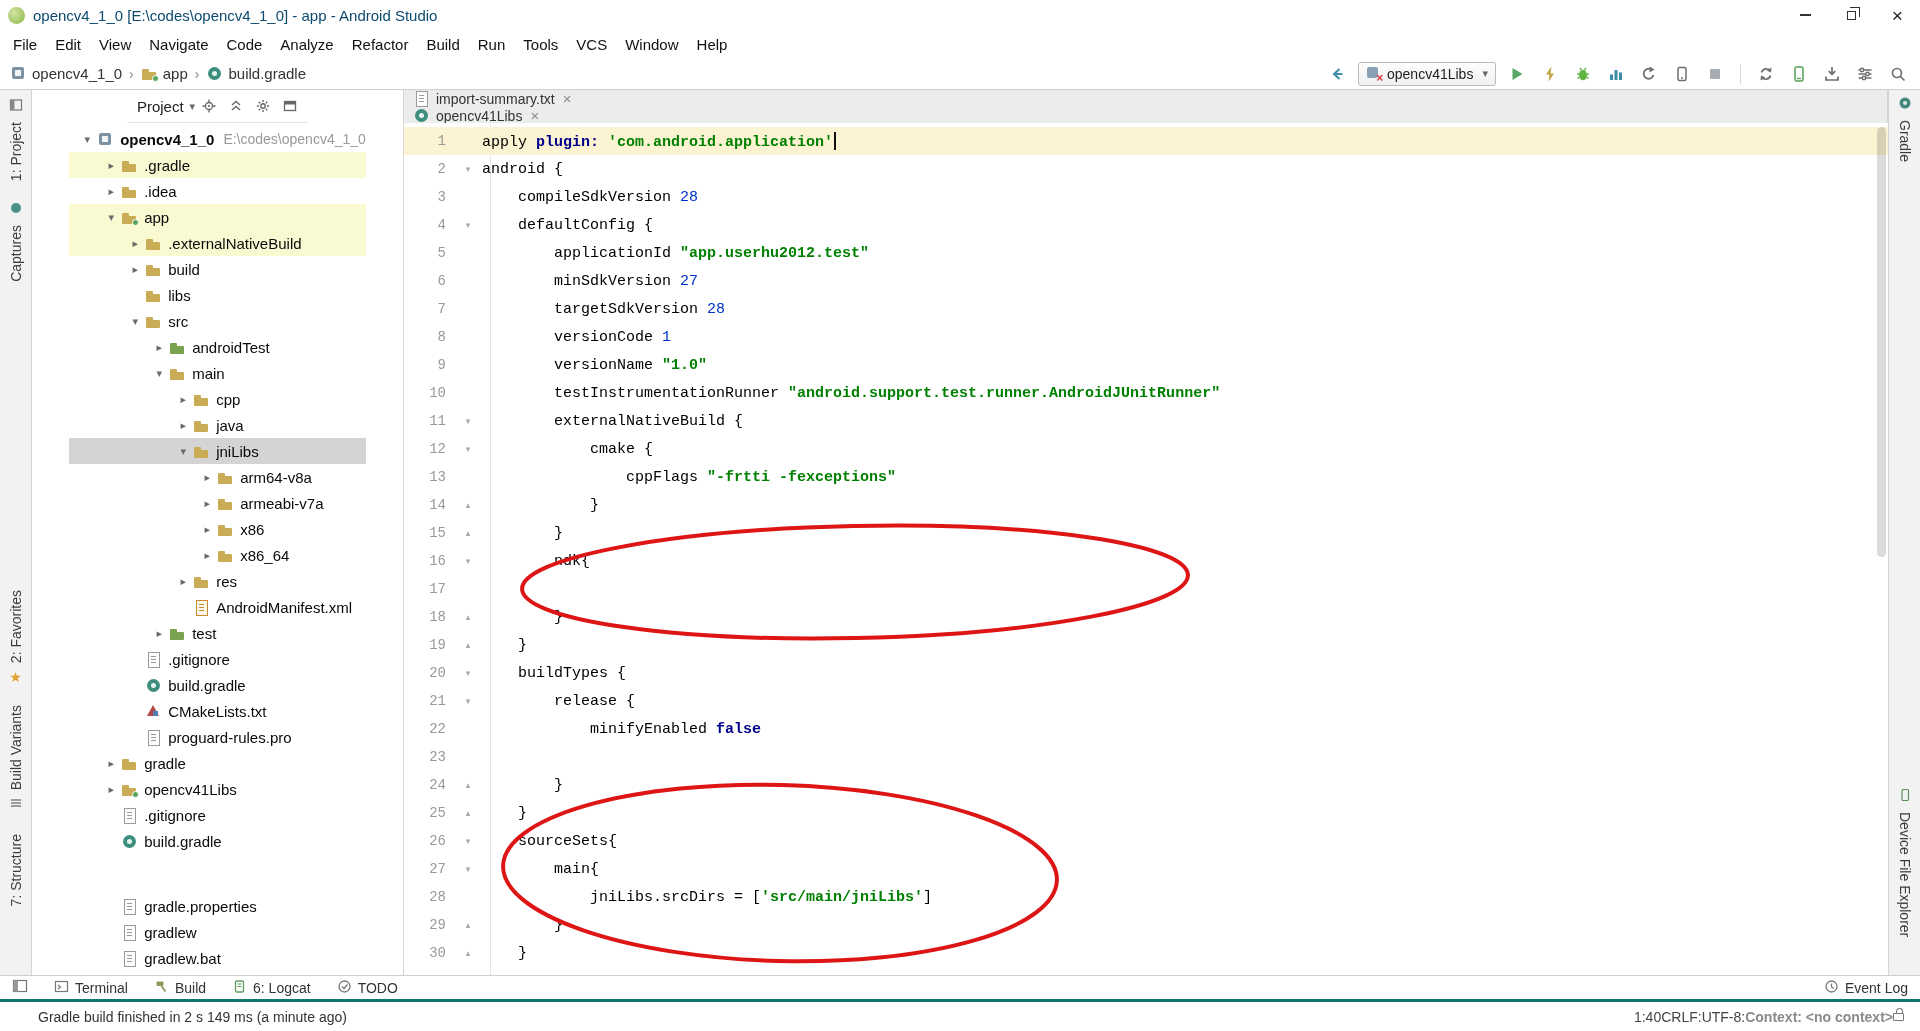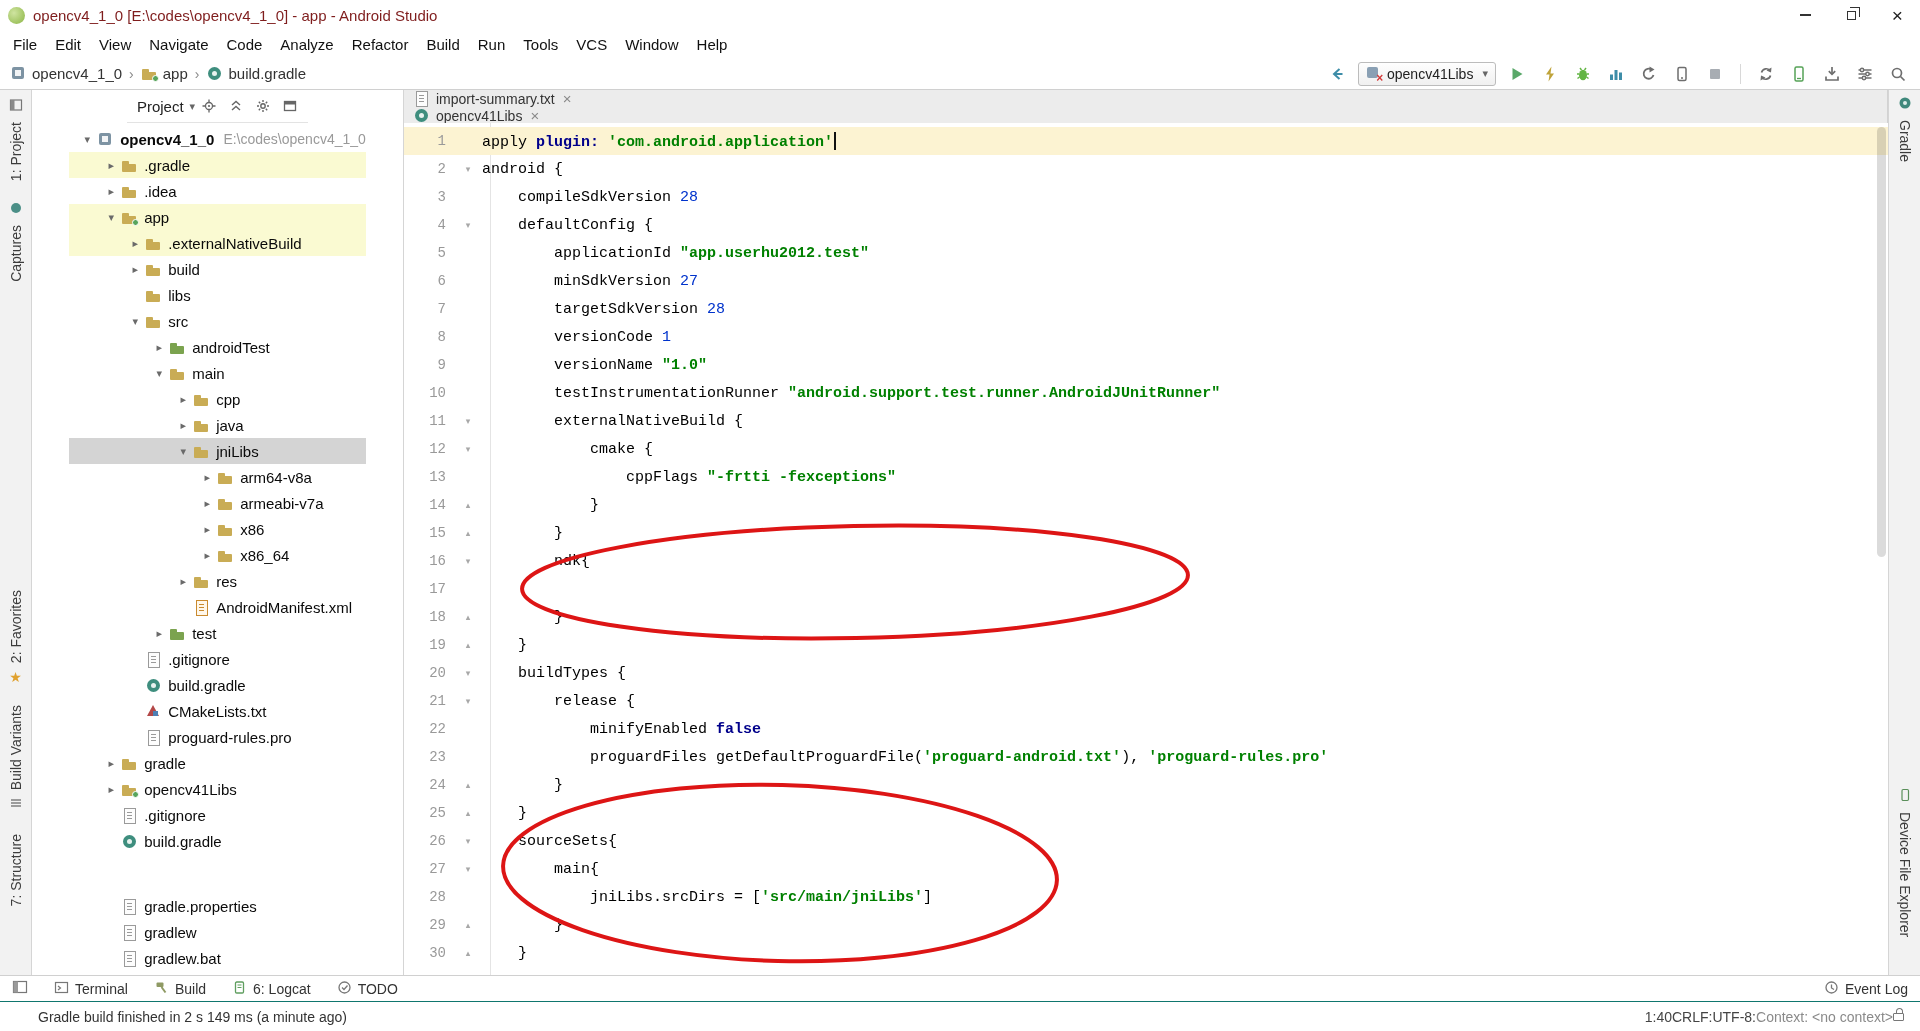--- a/index.html
+++ b/index.html
@@ -2,21 +2,21 @@
 <html><head>
 <meta charset="utf-8">
 <style>
   * { box-sizing: border-box; margin: 0; padding: 0; }
   html,body { width:1920px; height:1031px; overflow:hidden; background:#fff;
     font-family:"Liberation Sans","DejaVu Sans",sans-serif; }
 
   
   .titlebar{height:30px;display:flex;align-items:center;padding-left:8px;gap:8px;background:#fff;}
   .app-icon{width:17px;height:17px;border-radius:50%;background:radial-gradient(circle at 35% 35%,#cfe4a0,#8bb544);flex:0 0 17px;}
-  .title{font-size:15px;color:#7f1d1d;white-space:nowrap;}
+  .title{font-size:15px;color:#0c4a6e;white-space:nowrap;}
   .win-controls{margin-left:auto;display:flex;height:100%;}
   .wc{width:46px;display:flex;align-items:center;justify-content:center;}
   .wc-min{width:11px;border-top:2px solid #333;display:inline-block;}
   .wc-max{width:9px;height:9px;border:1.5px solid #333;display:inline-block;position:relative;}
   .wc-max::before{content:"";position:absolute;left:2px;top:-5px;width:9px;height:9px;border:1.5px solid #333;border-left:none;border-bottom:none;}
   .wc-close{font-size:19px;line-height:1;color:#222;}
 
   
   .menubar{height:28px;display:flex;align-items:center;background:#fff;padding-left:4px;}
   .menu-item{padding:3px 9px;font-size:15px;color:#111;border-radius:2px;cursor:default;}
@@ -98,28 +98,28 @@
   .fold{flex:0 0 28px;text-align:center;color:#a8a8a8;font-size:9px;}
   .codetxt{flex:1;white-space:pre;font:15px "Liberation Mono","DejaVu Sans Mono",monospace;color:#000;}
   .seg-kw{color:#00008b;font-weight:bold;}
   .seg-st{color:#008000;font-weight:bold;}
   .seg-nu{color:#0033cc;}
   .caret-bar{display:inline-block;width:2px;height:18px;background:#111;vertical-align:-4px;margin-left:1px;}
   .vthumb{position:absolute;right:2px;top:37px;width:9px;height:430px;border-radius:5px;background:rgba(0,0,0,.14);}
   .annotations{position:absolute;inset:0;width:100%;height:100%;pointer-events:none;}
 
   
-  .bottombar{height:27px;display:flex;align-items:center;background:#fff;border-top:1px solid #d0d0d0;border-bottom:1px solid #0f766e;
+  .bottombar{height:27px;display:flex;align-items:center;background:#fff;border-top:1px solid #d0d0d0;border-bottom:3px solid #0f766e;
     padding:0 12px;gap:26px;font-size:14px;color:#333;}
   .bb-item{display:flex;align-items:center;gap:6px;cursor:default;}
   .bb-items{display:flex;align-items:center;gap:26px;}
   .bb-right{margin-left:auto;}
   .statusbar{height:29px;display:flex;align-items:center;padding:0 16px 0 38px;font-size:14px;color:#333;background:#fff;}
   .sb-right{margin-left:auto;display:flex;align-items:center;color:#444;}
-  .sb-context{color:#8a8a8a;}
+  .sb-context{color:#8a8a8a;font-weight:bold;}
   .sb-lock{width:11px;height:8px;border:1.5px solid #777;border-radius:1px;position:relative;display:inline-block;}
   .sb-lock::before{content:"";position:absolute;left:1.5px;top:-6px;width:5px;height:5px;border:1.5px solid #777;border-bottom:none;border-radius:4px 4px 0 0;}
 </style>
 </head>
 <body>
 
 <div class="app">
 
   <div class="titlebar">
     <span class="app-icon"></span>
@@ -650,21 +650,20 @@
               <span class="codetxt"><span class="seg-pl">        release {</span></span>
             </div>
             <div class="code-line">
               <span class="ln">22</span>
               <span class="fold"></span>
               <span class="codetxt"><span class="seg-pl">            minifyEnabled </span><span class="seg-kw">false</span></span>
             </div>
             <div class="code-line">
               <span class="ln">23</span>
               <span class="fold"></span>
-              <span class="codetxt"><span class="seg-pl">            proguardFiles getDefaultProguardFile(</span><span class="seg-st">'proguard-android.txt'</span><span class="seg-pl">), </span><span class="seg-st">'proguard-rules.pro'</span></span>
             </div>
             <div class="code-line">
               <span class="ln">24</span>
               <span class="fold">▴</span>
               <span class="codetxt"><span class="seg-pl">        }</span></span>
             </div>
             <div class="code-line">
               <span class="ln">25</span>
               <span class="fold">▴</span>
               <span class="codetxt"><span class="seg-pl">    }</span></span>

